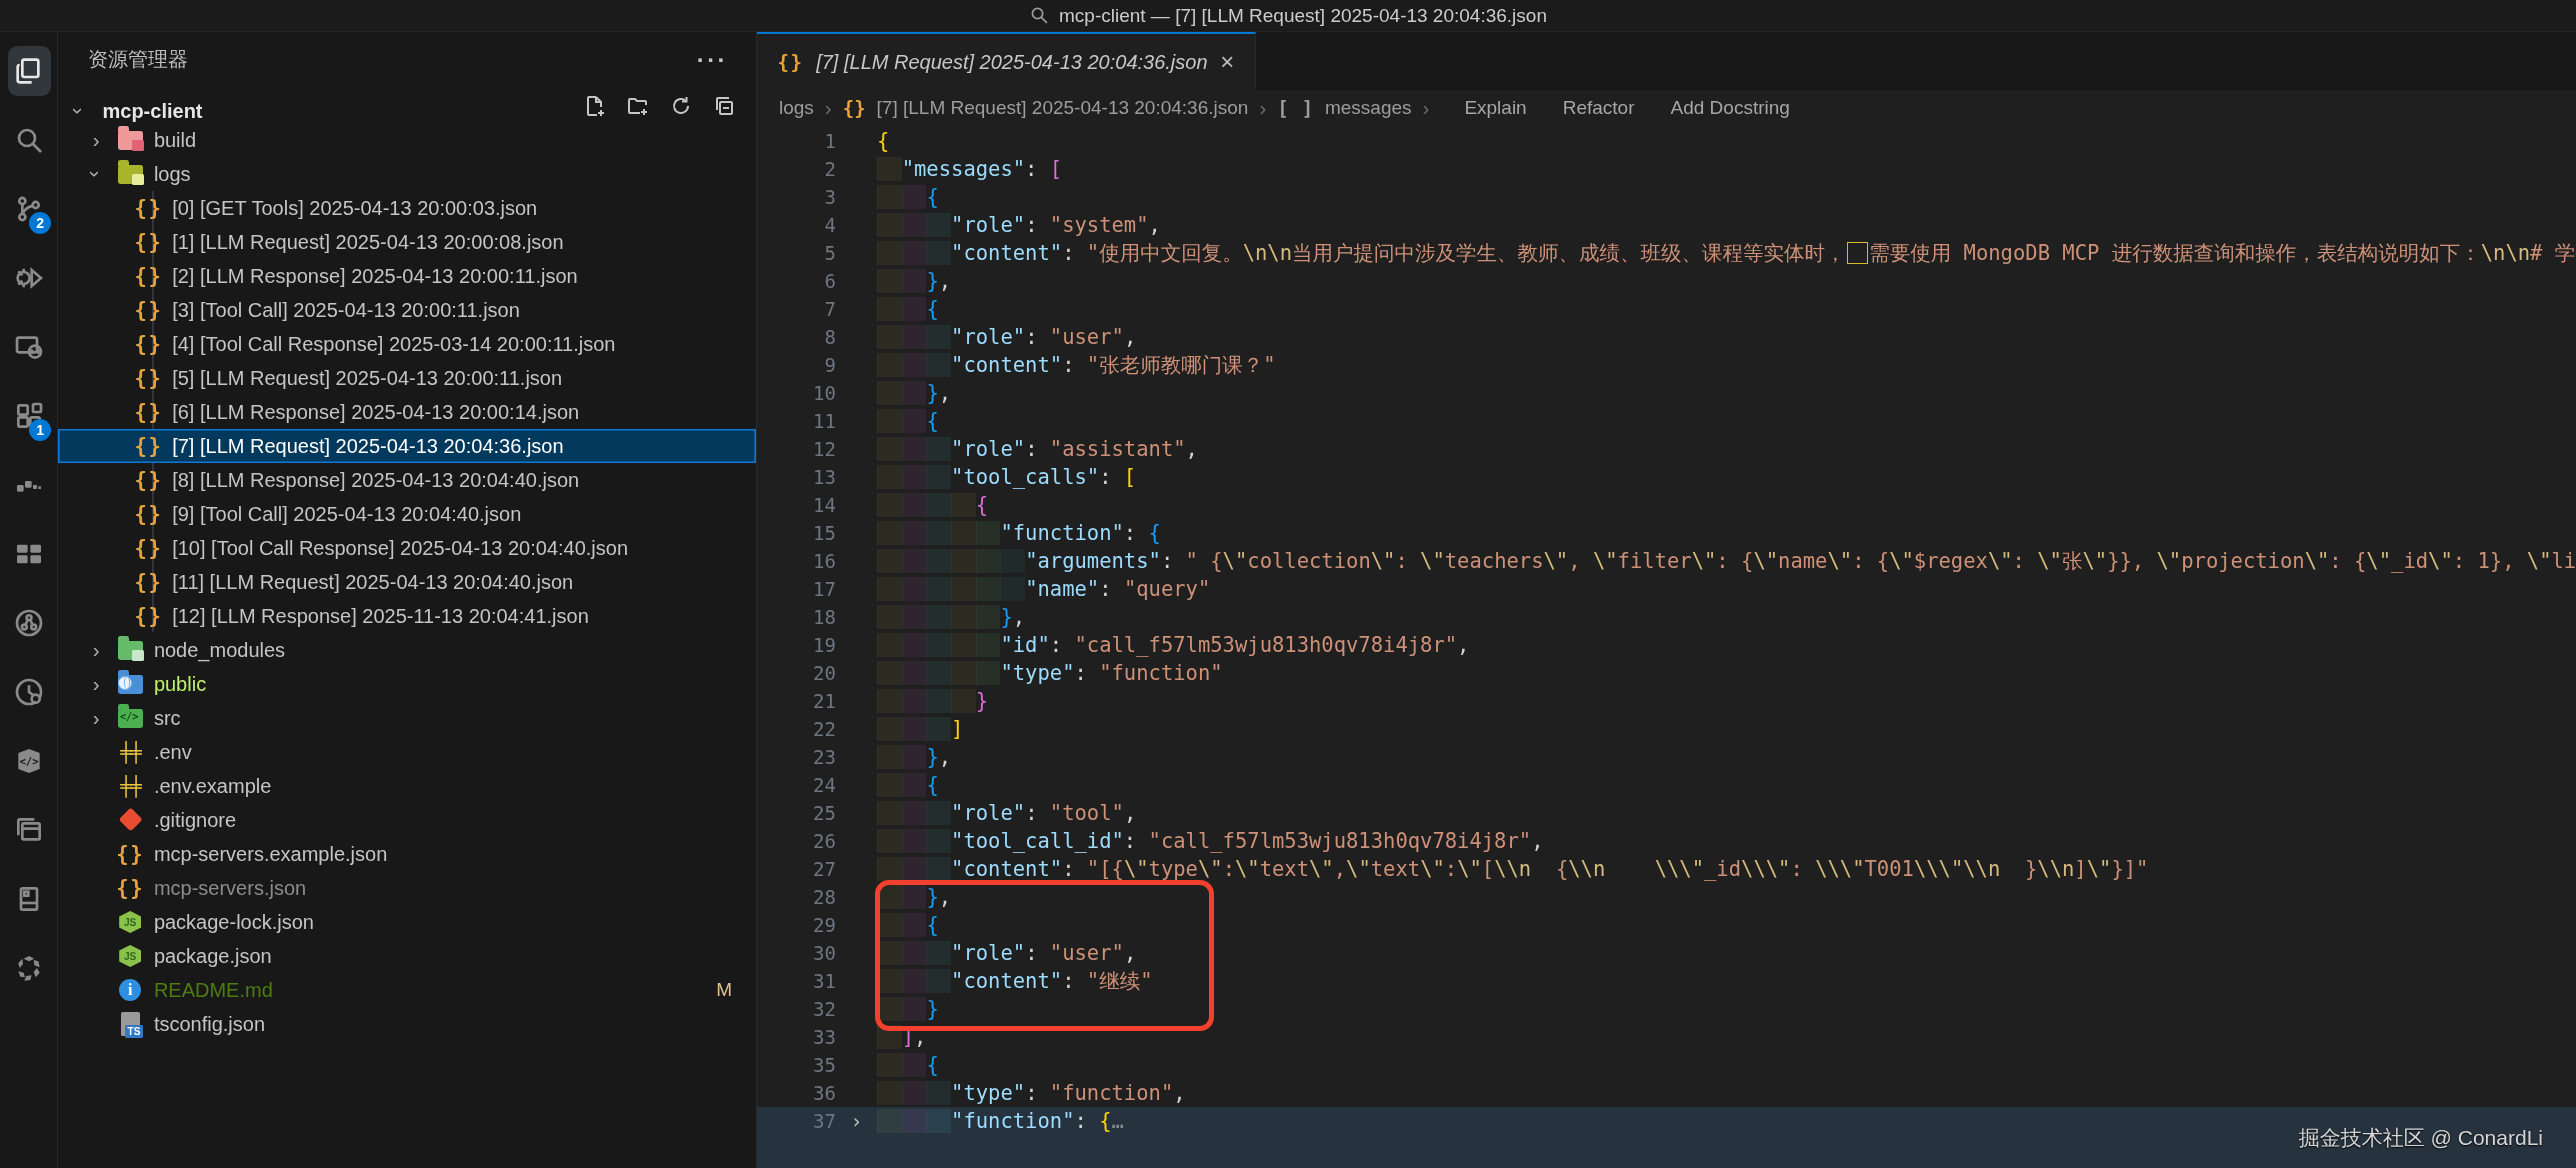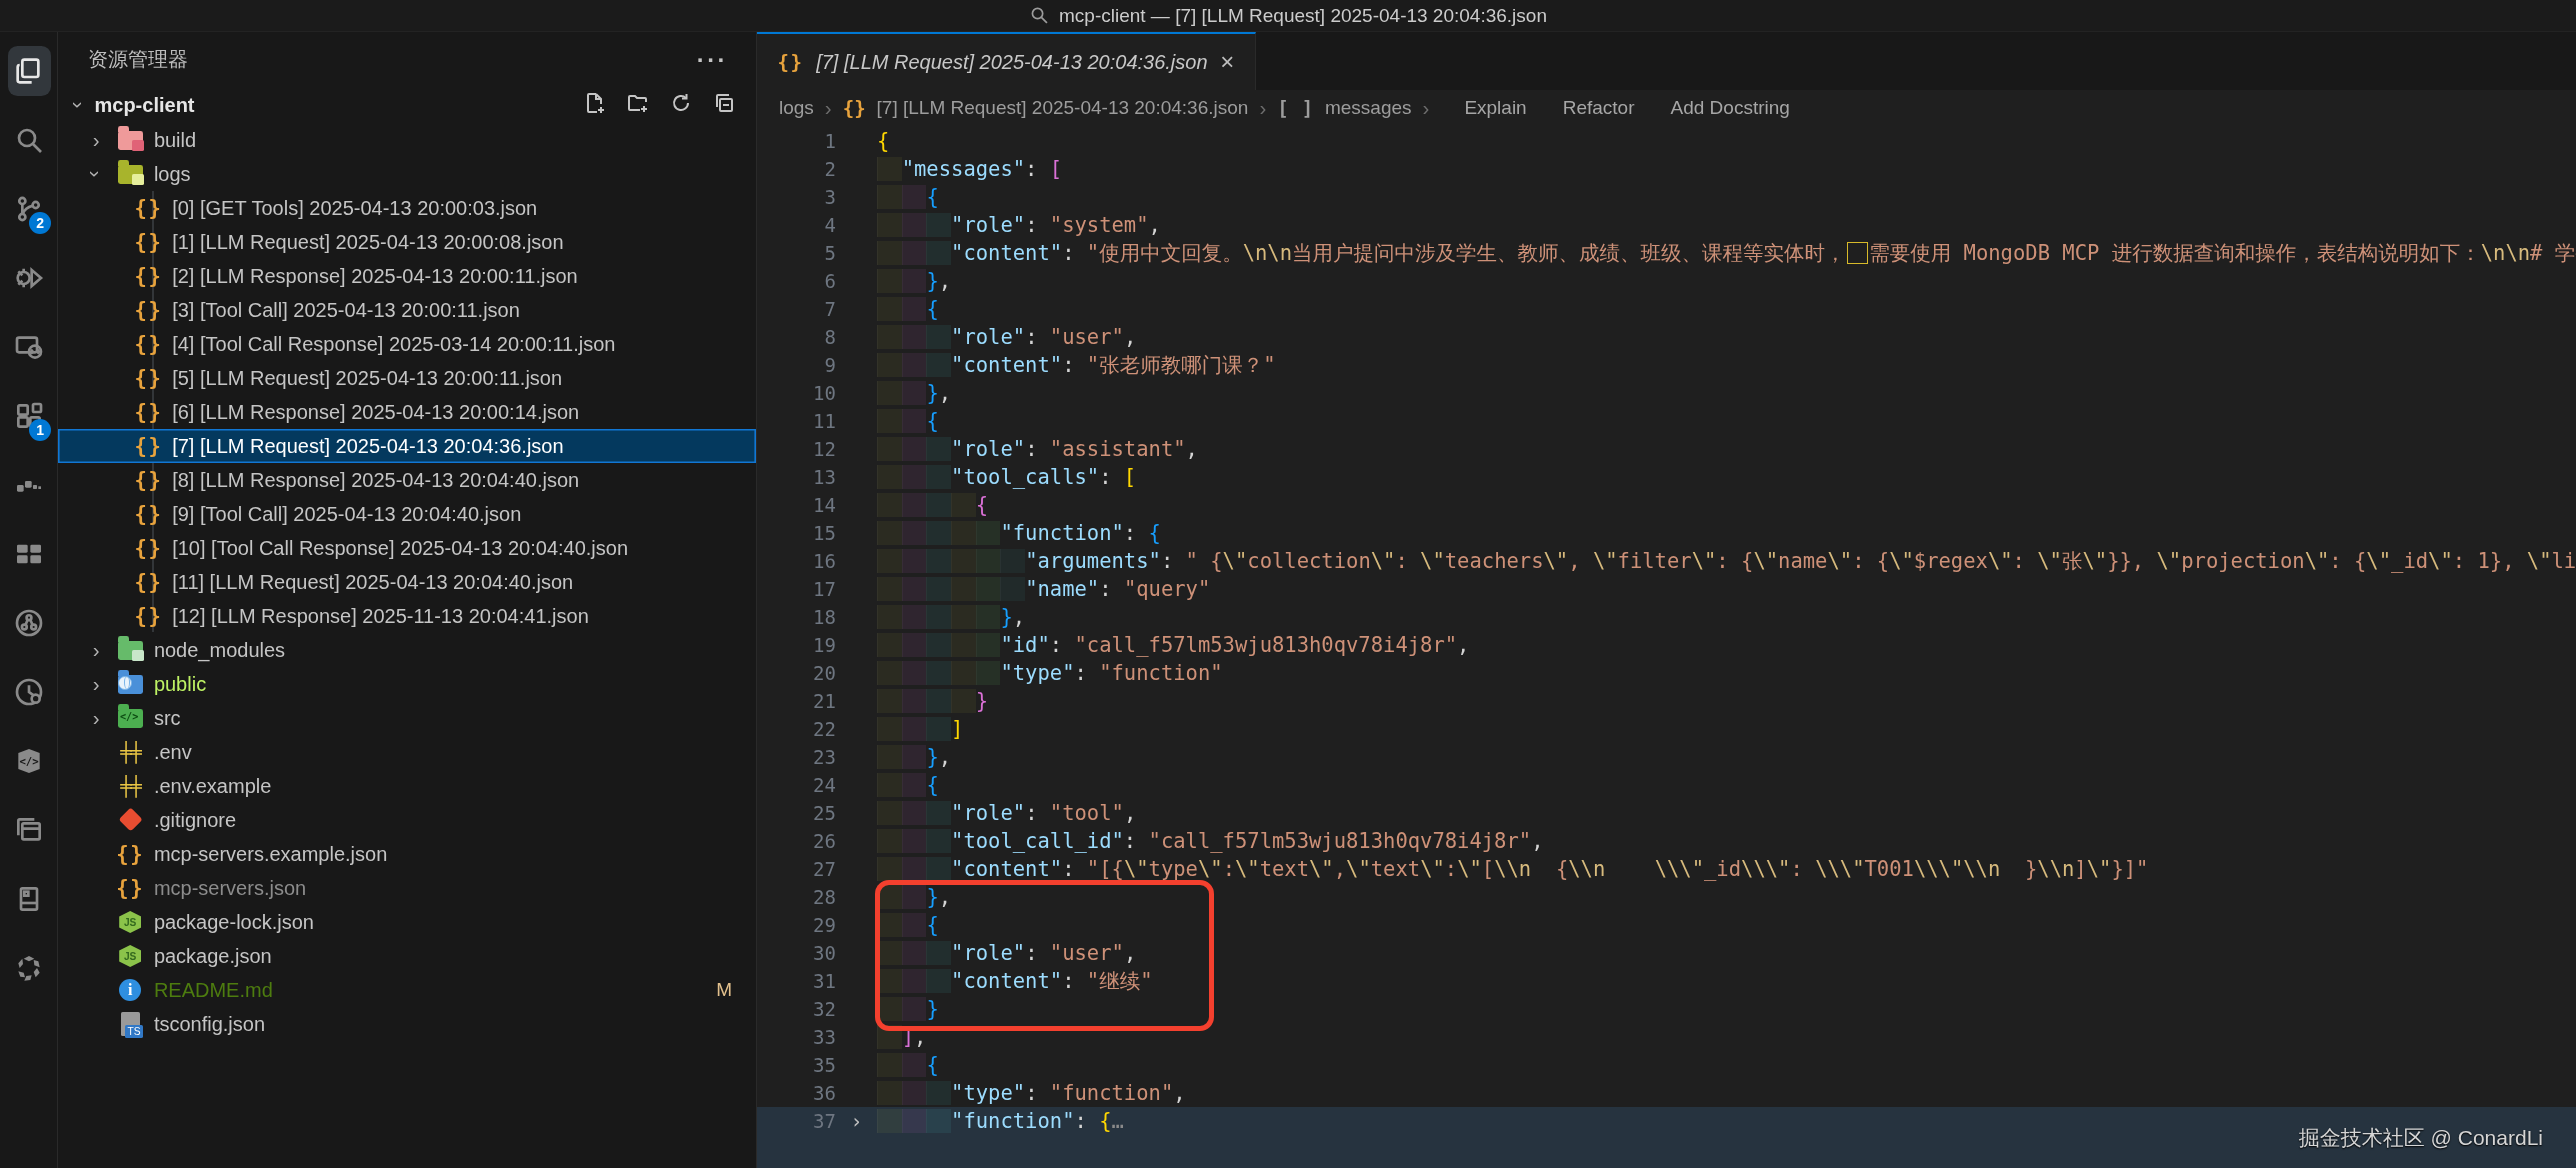--- a/index.html
+++ b/index.html
@@ -23,22 +23,22 @@
   .ab-item svg{position:relative;z-index:1;}
   .ab-badge{position:absolute;right:6.3px;bottom:9.5px;z-index:2;background:#0078d4;color:#fff;
             width:22px;height:22px;border-radius:50%;font-size:14px;display:flex;
             align-items:center;justify-content:center;font-weight:700;}
   
   .sidebar{width:699px;background:#181818;border-right:0.8px solid #2a2a2a;flex:none;
            position:relative;color:#c5c5c5;overflow:hidden;}
   .sb-header{height:55px;display:flex;align-items:center;justify-content:space-between;
              padding:0 28px 0 30px;font-size:20px;color:#bdbdbd;}
   .sb-ellipsis{color:#c5c5c5;font-size:24px;letter-spacing:2.4px;font-weight:700;}
-  .section-row{height:36px;display:flex;align-items:center;padding:0 20.5px 0 11px;
-               font-size:20px;font-weight:700;color:#e6e6e6;gap:5px;}
+  .section-row{height:36px;display:flex;align-items:flex-end;padding:0 20.5px 0 11px;
+               font-size:20px;font-weight:700;color:#e6e6e6;gap:13px;}
   .section-actions{margin-left:auto;display:flex;gap:19px;color:#c5c5c5;}
   .chev{display:inline-block;width:20.5px;color:#b5b5b5;font-size:20.5px;text-align:center;
         transform:rotate(90deg);font-weight:400;flex:none;}
   .chev.collapsed{transform:none;}
   .chev.empty{visibility:hidden;}
   .tree{position:relative;}
   .tree-guide{position:absolute;width:1.6px;background:#333639;left:94px;}
   .row{height:34px;display:flex;align-items:center;font-size:20px;gap:10.2px;
        padding-left:28px;position:relative;}
   .row.child{padding-left:77px;}
@@ -53,21 +53,21 @@
                  border-radius:2.4px 2.4px 0 0;background:inherit;}
   .fbadge{position:absolute;right:-1.6px;bottom:-1.6px;width:12.6px;height:11px;border-radius:1.6px;}
   .jsonicon{color:#e8a33d;font-weight:700;font-size:20.5px;font-family:"DejaVu Sans Mono",monospace;letter-spacing:1.6px;}
   .diamond{width:17.3px;height:17.3px;background:#e84d31;transform:rotate(45deg);border-radius:3.2px;}
   .hexjs{width:22px;height:22px;background:#8bc34a;clip-path:polygon(50% 0,100% 25%,100% 75%,50% 100%,0 75%,0 25%);
          display:flex;align-items:center;justify-content:center;color:#33691e;font-size:10.2px;font-weight:700;}
   .infoc{width:22px;height:22px;border-radius:50%;background:#2e8fe0;color:#fff;font-weight:700;
          font-size:16px;display:flex;align-items:center;justify-content:center;font-family:"Liberation Serif",serif;}
   .tspage{width:19px;height:24px;background:#9a9a9a;position:relative;border-radius:1.6px;}
   .tspage .tsb{position:absolute;right:-3.2px;bottom:-1.6px;background:#3178c6;color:#fff;
-               font-size:10.2px;font-weight:400;padding:0.8px 2.4px;border-radius:1.6px;}
+               font-size:10.2px;font-weight:700;padding:0.8px 2.4px;border-radius:1.6px;}
   .envicon{color:#e8c444;font-size:19px;letter-spacing:-1.6px;font-weight:700;font-family:"DejaVu Sans Mono",monospace;}
   .srcmark{position:absolute;left:3.2px;top:6.3px;color:#0d4d12;font-size:10.2px;font-weight:700;
            font-family:"DejaVu Sans Mono",monospace;}
   .globe{position:absolute;left:1.6px;top:5.5px;width:14px;height:14px;border-radius:50%;
          background:#eaf3fb;border:1.6px solid #7ab4e8;color:#4a90d9;}
   .globe:before{content:"";position:absolute;left:4.7px;top:-0.8px;width:4px;height:12.6px;border-radius:50%;
          border:1.6px solid #7ab4e8;border-top:none;border-bottom:none;}
   
   .editor{flex:1;display:flex;flex-direction:column;background:#1f1f1f;position:relative;overflow:hidden;}
   .tabbar{height:58px;background:#181818;display:flex;flex:none;}

